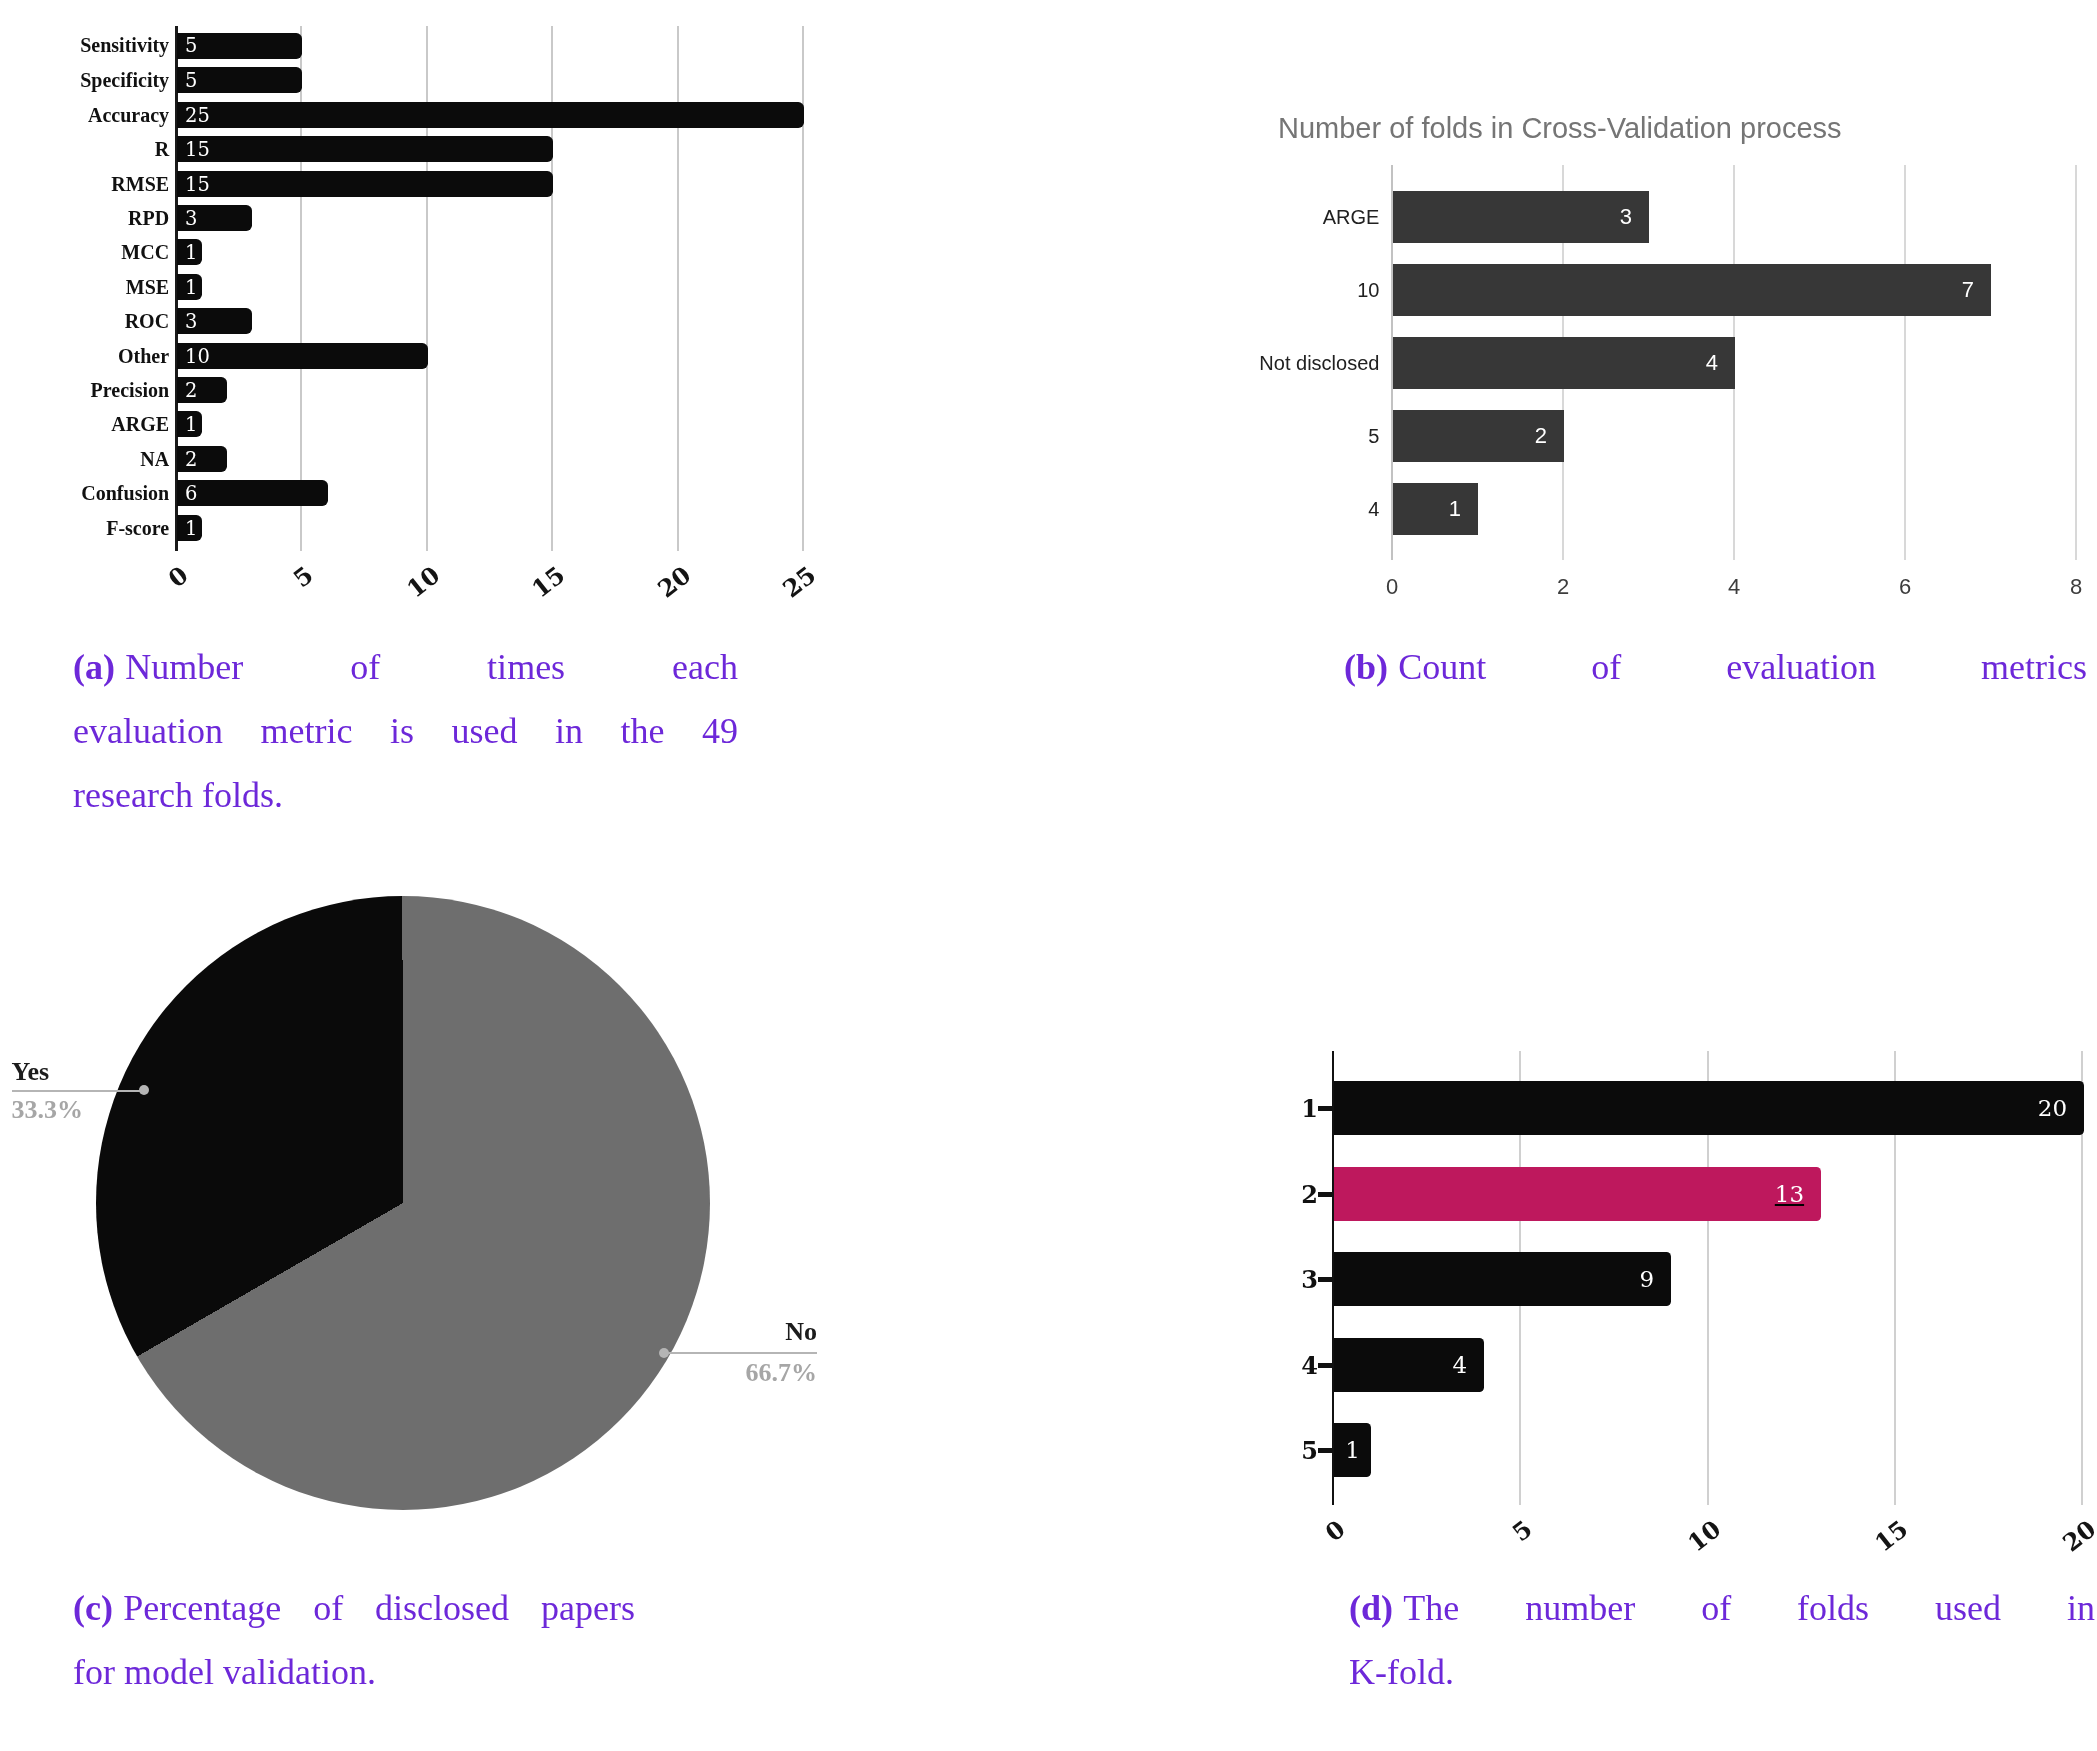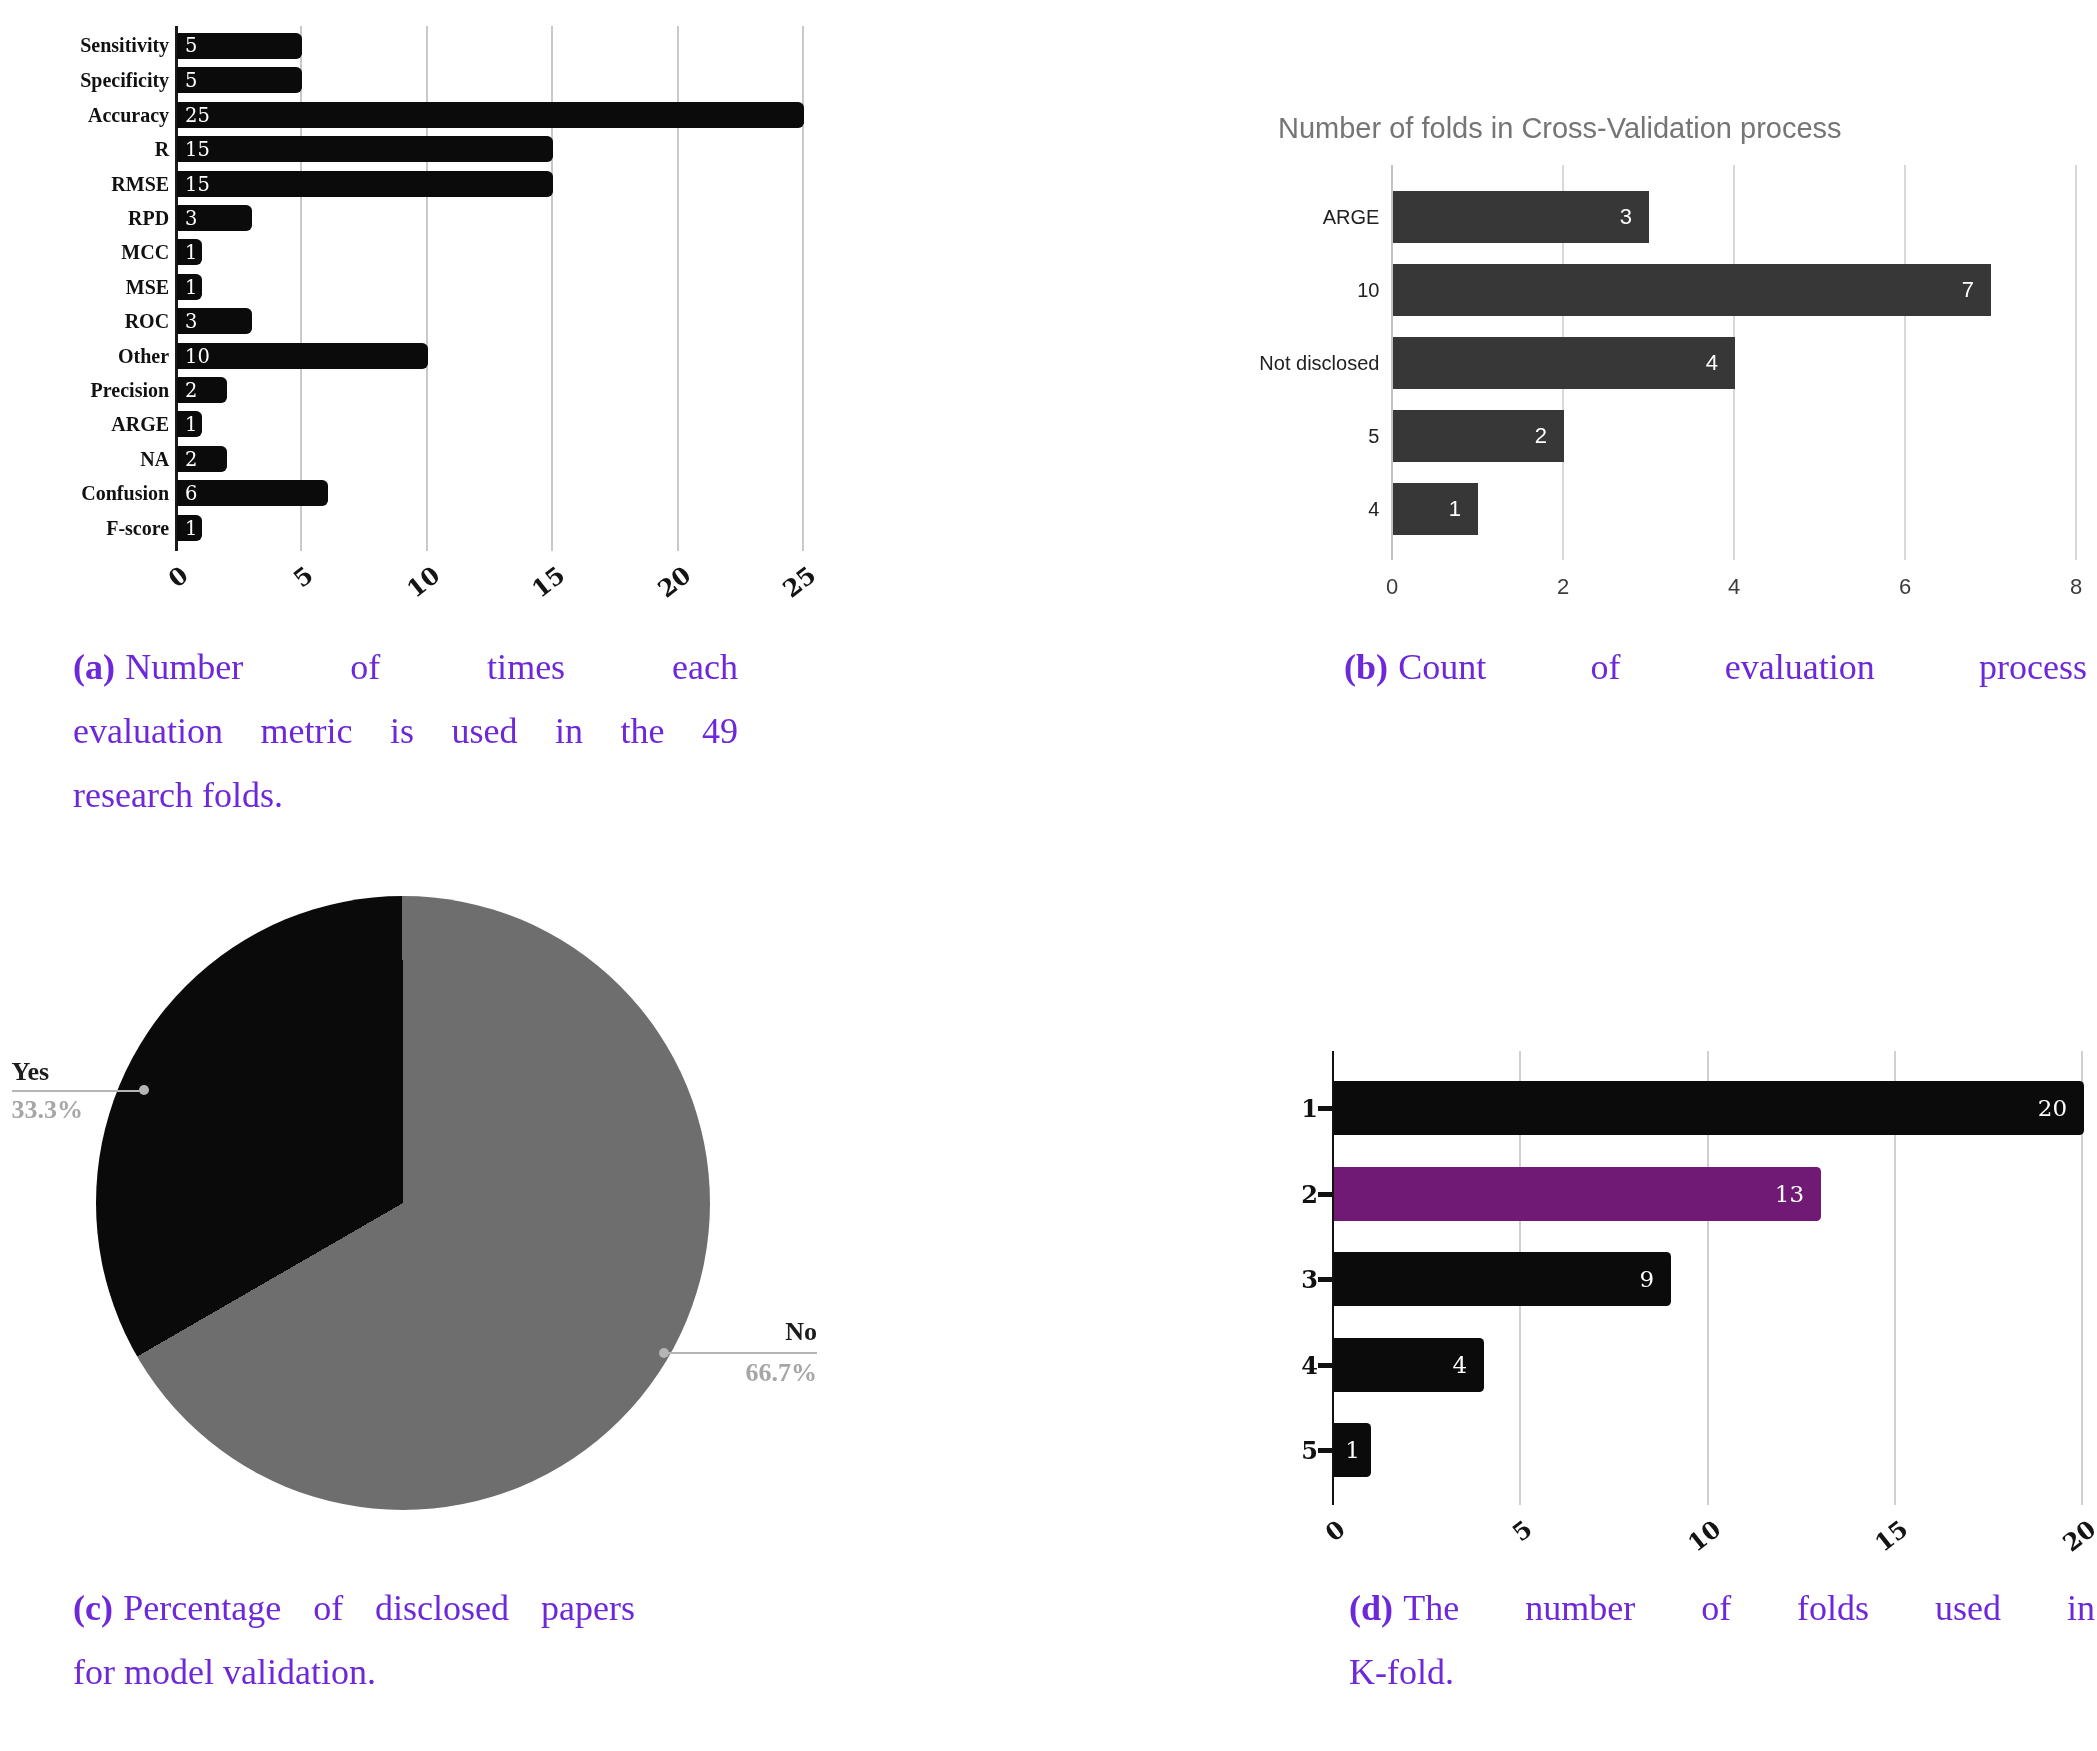--- a/index.html
+++ b/index.html
@@ -182,21 +182,21 @@
         <div style="position: absolute; left: 750px; top: 463px; width: 0px; height: 0px;">
           <span style="position: absolute; right: 0px; top: 0px; white-space: nowrap; font: 700 24px &quot;DejaVu Serif&quot;, serif; color: rgb(20, 20, 20); transform: rotate(-38deg); transform-origin: right top;">20</span>
         </div>
         <div style="position: absolute; right: calc(100% + 15px); top: 30px; width: 80px; height: 54px; display: flex; align-items: center; justify-content: flex-end; font: 700 24px &quot;DejaVu Serif&quot;, serif; color: rgb(17, 17, 17); white-space: nowrap;">1</div>
         <div style="position: absolute; left: -15px; top: 55px; width: 15px; height: 4.6px; background: rgb(17, 17, 17);"></div>
         <div style="position: absolute; left: 1.1px; top: 30px; width: 750px; height: 54px; background: rgb(11, 11, 11); border-radius: 0px 4.6px 4.6px 0px; display: flex; align-items: center; box-sizing: border-box; justify-content: flex-end; padding-left: 0px; padding-right: 17px;">
           <span style="font: 400 23px &quot;DejaVu Serif&quot;, serif; color: rgb(255, 255, 255); white-space: nowrap;">20</span>
         </div>
         <div style="position: absolute; right: calc(100% + 15px); top: 116px; width: 80px; height: 54px; display: flex; align-items: center; justify-content: flex-end; font: 700 24px &quot;DejaVu Serif&quot;, serif; color: rgb(17, 17, 17); white-space: nowrap;">2</div>
         <div style="position: absolute; left: -15px; top: 141px; width: 15px; height: 4.6px; background: rgb(17, 17, 17);"></div>
-        <div style="position: absolute; left: 1.1px; top: 116px; width: 487px; height: 54px; background: #701a75; border-radius: 0px 4.6px 4.6px 0px; display: flex; align-items: center; box-sizing: border-box; justify-content: flex-end; padding-left: 0px; padding-right: 17px;">
+        <div style="position: absolute; left: 1.1px; top: 116px; width: 487px; height: 54px; background: #be185d; border-radius: 0px 4.6px 4.6px 0px; display: flex; align-items: center; box-sizing: border-box; justify-content: flex-end; padding-left: 0px; padding-right: 17px; text-decoration: underline;">
           <span style="font: 400 23px &quot;DejaVu Serif&quot;, serif; color: rgb(255, 255, 255); white-space: nowrap;">13</span>
         </div>
         <div style="position: absolute; right: calc(100% + 15px); top: 201px; width: 80px; height: 54px; display: flex; align-items: center; justify-content: flex-end; font: 700 24px &quot;DejaVu Serif&quot;, serif; color: rgb(17, 17, 17); white-space: nowrap;">3</div>
         <div style="position: absolute; left: -15px; top: 226px; width: 15px; height: 4.6px; background: rgb(17, 17, 17);"></div>
         <div style="position: absolute; left: 1.1px; top: 201px; width: 337px; height: 54px; background: rgb(11, 11, 11); border-radius: 0px 4.6px 4.6px 0px; display: flex; align-items: center; box-sizing: border-box; justify-content: flex-end; padding-left: 0px; padding-right: 17px;">
           <span style="font: 400 23px &quot;DejaVu Serif&quot;, serif; color: rgb(255, 255, 255); white-space: nowrap;">9</span>
         </div>
         <div style="position: absolute; right: calc(100% + 15px); top: 287px; width: 80px; height: 54px; display: flex; align-items: center; justify-content: flex-end; font: 700 24px &quot;DejaVu Serif&quot;, serif; color: rgb(17, 17, 17); white-space: nowrap;">4</div>
         <div style="position: absolute; left: -15px; top: 312px; width: 15px; height: 4.6px; background: rgb(17, 17, 17);"></div>
         <div style="position: absolute; left: 1.1px; top: 287px; width: 150px; height: 54px; background: rgb(11, 11, 11); border-radius: 0px 4.6px 4.6px 0px; display: flex; align-items: center; box-sizing: border-box; justify-content: flex-end; padding-left: 0px; padding-right: 17px;">
@@ -210,21 +210,21 @@
       </div>
     </div>
 
   <div class="cap" style="left:73px;top:635px;width:665px;">
     <div class="cap-line just"><span class="marker">(a)</span><span>Number of times each</span></div>
     <div class="cap-line just">evaluation metric is used in the 49</div>
     <div class="cap-line">research folds.</div>
   </div>
 
   <div class="cap" style="left:1344px;top:635px;width:743px;">
-    <div class="cap-line just"><span class="marker">(b)</span><span>Count of evaluation process</span></div>
+    <div class="cap-line just"><span class="marker">(b)</span><span>Count of evaluation metrics</span></div>
   </div>
 
   <div class="cap" style="left:73px;top:1576px;width:562px;">
     <div class="cap-line just"><span class="marker">(c)</span><span>Percentage of disclosed papers</span></div>
     <div class="cap-line">for model validation.</div>
   </div>
 
   <div class="cap" style="left:1349px;top:1576px;width:746px;">
     <div class="cap-line just"><span class="marker">(d)</span><span>The number of folds used in</span></div>
     <div class="cap-line">K-fold.</div>

